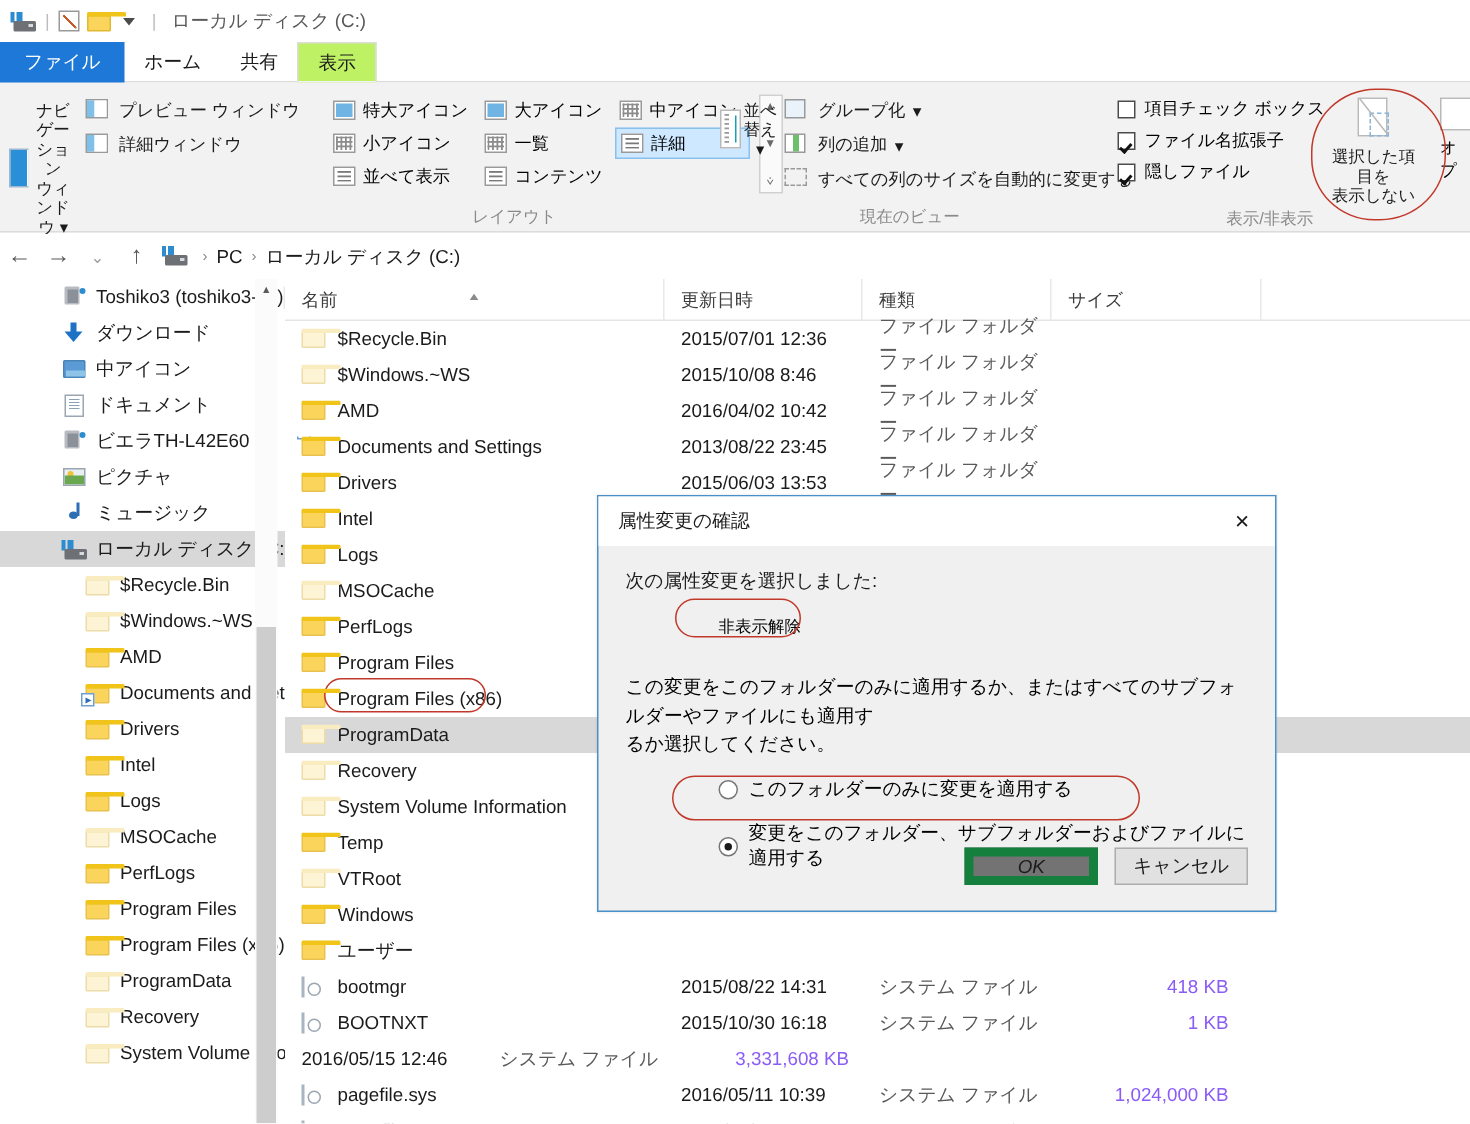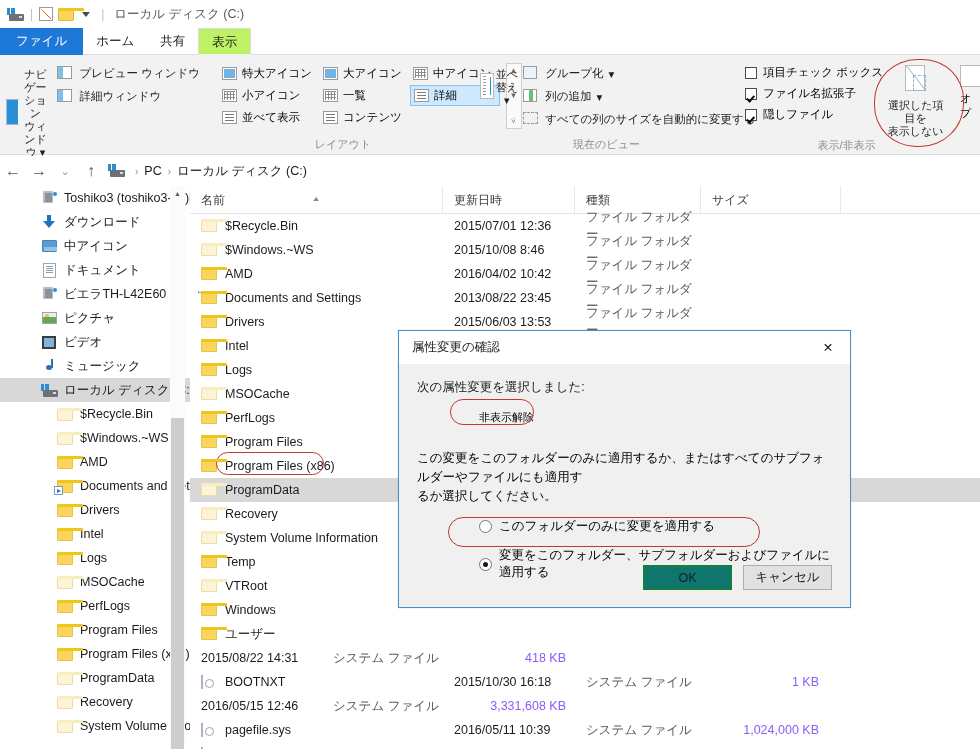--- a/index.html
+++ b/index.html
@@ -180,21 +180,21 @@
   .dlg-body { padding:14px 18px 0 18px; position:relative; height:245px; }
   .dlg-line { font-size:12.5px; color:#1b1b1b; line-height:19px; }
   .attr-chip { margin:13px 0 0 62px; font-size:11px; }
   .dlg-para { margin-top:24px; font-size:12.5px; line-height:19px; }
   .radio-row { display:flex; align-items:center; margin-left:62px; margin-top:12px; font-size:12.5px; }
   .radio { width:13px;height:13px;border:1px solid #767676;border-radius:50%;background:#fff;margin-right:7px;flex:none;position:relative; }
   .radio.on:after{content:"";position:absolute;left:3px;top:3px;width:5px;height:5px;border-radius:50%;background:#1b1b1b;}
   .dlg-btns { position:absolute; right:18px; bottom:19px; display:flex; gap:11px; }
   .btn { width:89px; height:25px; font-size:12.5px; display:flex; align-items:center; justify-content:center;
          background:#e1e1e1; border:1px solid #adadad; color:#1b1b1b; }
-  .btn.primary { background:#0f766e; border:2px solid #15803d; }
+  .btn.primary { background:#737373; border:6px solid #15803d;font-style:italic; }
 </style>
 </head>
 <body>
 
 <div id="app">
 
   <div class="titlebar">
     <span class="tb-icon">
       <span class="drive-ico">
           <span class="px"></span>
@@ -462,26 +462,20 @@
             <span>ビエラTH-L42E60</span>
           </div>
           <div class="treerow lvl1">
             <span class="ic">
               <span class="pic-ico"></span>
             </span>
             <span>ピクチャ</span>
           </div>
           <div class="treerow lvl1">
             <span class="ic">
-              <span class="vid-ico"></span>
-            </span>
-            <span>ビデオ</span>
-          </div>
-          <div class="treerow lvl1">
-            <span class="ic">
               <span class="mus-ico"></span>
             </span>
             <span>ミュージック</span>
           </div>
           <div class="treerow lvl1 sel">
             <span class="ic">
               <span class="drive-ico">
                 <span class="px"></span>
                 <span class="body"></span>
               </span>
@@ -786,20 +780,24 @@
           <div class="frow">
             <div class="fn">
               <span class="ic"><span class="fold"><span class="tab"></span><span class="bd"></span></span></span>
               <span>ユーザー</span>
             </div>
             <div class="fd"></div>
             <div class="ft"></div>
             <div class="fs"></div>
           </div>
           <div class="frow">
+            <div class="fn">
+              <span class="ic"><span class="sys-ico"></span></span>
+              <span>bootmgr</span>
+            </div>
             <div class="fd">2015/08/22 14:31</div>
             <div class="ft">システム ファイル</div>
             <div class="fs">418 KB</div>
           </div>
           <div class="frow">
             <div class="fn">
               <span class="ic"><span class="sys-ico"></span></span>
               <span>BOOTNXT</span>
             </div>
             <div class="fd">2015/10/30 16:18</div>

